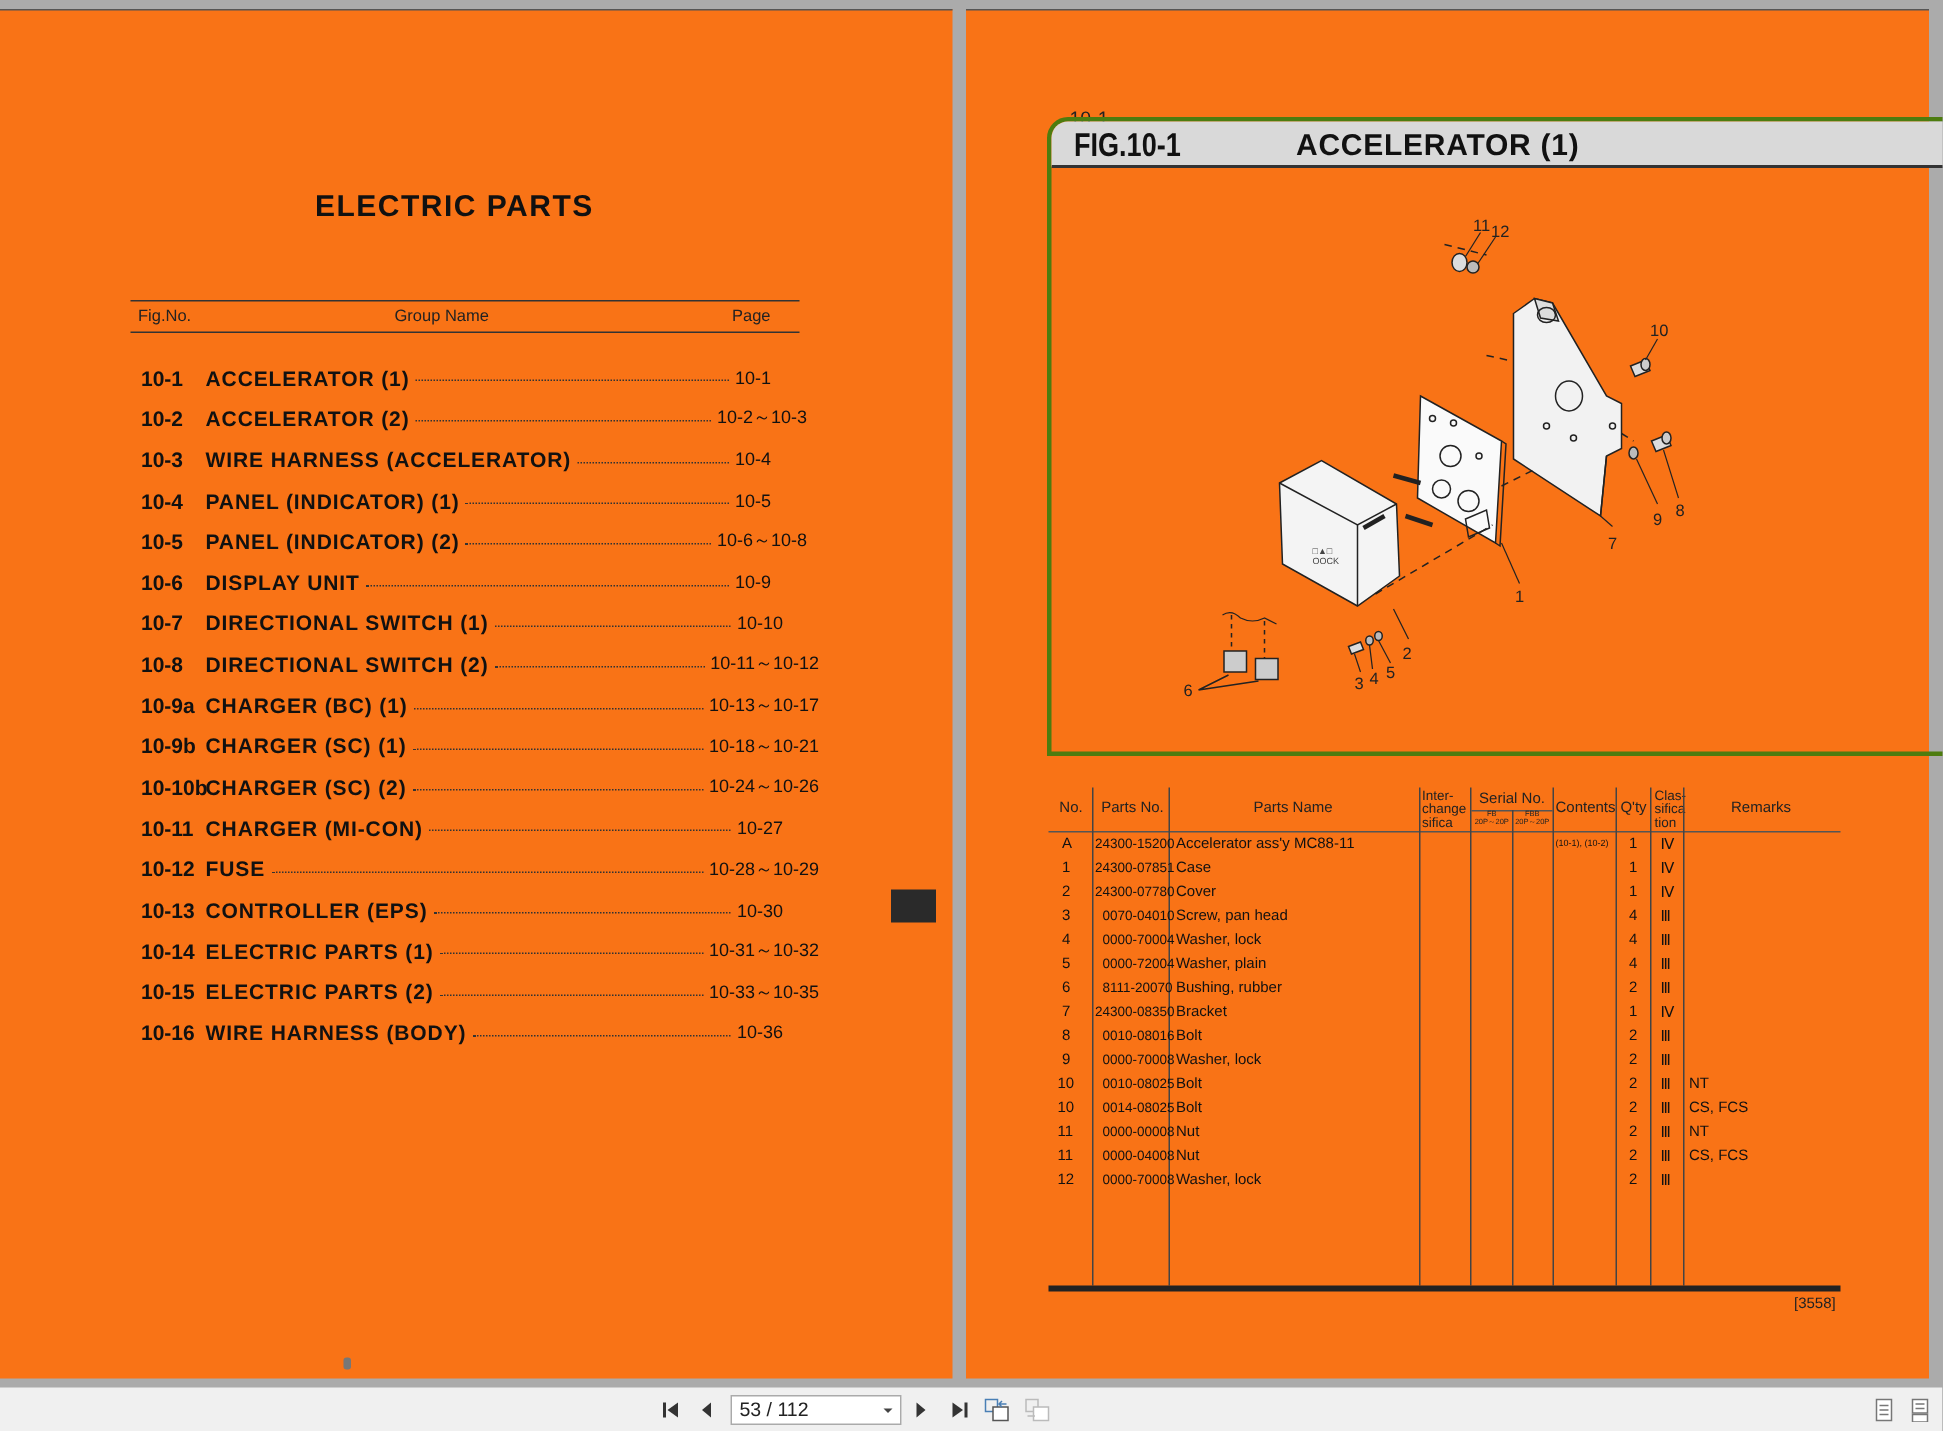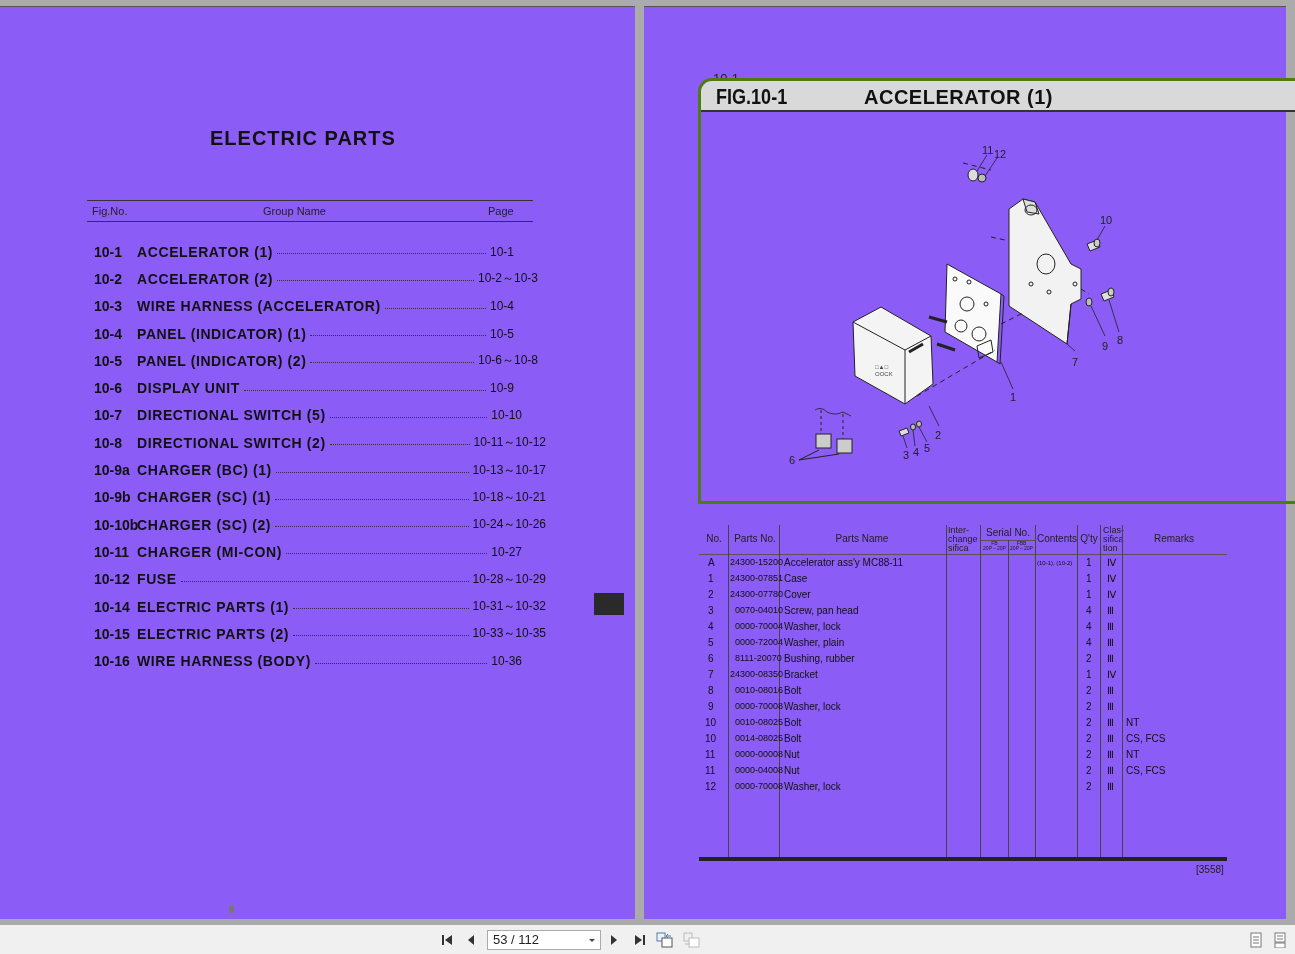--- a/index.html
+++ b/index.html
@@ -1,20 +1,20 @@
 <!DOCTYPE html>
 <html><head>
 <meta charset="utf-8">
 <style>
   * { box-sizing: border-box; margin: 0; padding: 0; }
   html, body { width: 1295px; height: 954px; overflow: hidden; }
   body { background: #ababab; font-family: "Liberation Sans", sans-serif; position: relative; }
 
   .viewer { position: absolute; left: 0; top: 0; width: 1295px; height: 925px; background: #ababab; }
-  .page { position: absolute; background: #8b5cf6; }
+  .page { position: absolute; background: #f97316; }
   .page-left { left: 0; top: 6px; width: 635px; height: 913px; border-top: 1px solid #555; }
   .page-right { left: 644px; top: 6px; width: 642px; height: 913px; border-top: 1px solid #555; }
 
   
   .toc-title { position: absolute; left: 210px; top: 120px; font-size: 20px; font-weight: bold; letter-spacing: 1px; color: #111; }
   .toc-header-top { position: absolute; left: 87px; top: 193px; width: 446px; height: 1px; background: #333; }
   .toc-header-bot { position: absolute; left: 87px; top: 214px; width: 446px; height: 1px; background: #333; }
   .toc-head { position: absolute; top: 198px; font-size: 11px; color: #222; }
   .toc-list { position: absolute; left: 94px; top: 231px; width: 460px; }
   .toc-row { position: relative; height: 27.3px; display: flex; align-items: center; font-size: 14px; font-weight: bold; color: #111; white-space: nowrap; }
@@ -94,21 +94,21 @@
           <span class="toc-page">10-6～10-8</span>
         </div>
       <div class="toc-row" style="width:420px">
           <span class="toc-fig">10-6</span>
           <span class="toc-name">DISPLAY UNIT</span>
           <span class="toc-dots"></span>
           <span class="toc-page">10-9</span>
         </div>
       <div class="toc-row" style="width:428px">
           <span class="toc-fig">10-7</span>
-          <span class="toc-name">DIRECTIONAL SWITCH (5)</span>
+          <span class="toc-name">DIRECTIONAL SWITCH (1)</span>
           <span class="toc-dots"></span>
           <span class="toc-page">10-10</span>
         </div>
       <div class="toc-row" style="width:452px">
           <span class="toc-fig">10-8</span>
           <span class="toc-name">DIRECTIONAL SWITCH (2)</span>
           <span class="toc-dots"></span>
           <span class="toc-page">10-11～10-12</span>
         </div>
       <div class="toc-row" style="width:452px">
@@ -133,20 +133,26 @@
           <span class="toc-fig">10-11</span>
           <span class="toc-name">CHARGER (MI-CON)</span>
           <span class="toc-dots"></span>
           <span class="toc-page">10-27</span>
         </div>
       <div class="toc-row" style="width:452px">
           <span class="toc-fig">10-12</span>
           <span class="toc-name">FUSE</span>
           <span class="toc-dots"></span>
           <span class="toc-page">10-28～10-29</span>
+        </div>
+      <div class="toc-row" style="width:428px">
+          <span class="toc-fig">10-13</span>
+          <span class="toc-name">CONTROLLER (EPS)</span>
+          <span class="toc-dots"></span>
+          <span class="toc-page">10-30</span>
         </div>
       <div class="toc-row" style="width:452px">
           <span class="toc-fig">10-14</span>
           <span class="toc-name">ELECTRIC PARTS (1)</span>
           <span class="toc-dots"></span>
           <span class="toc-page">10-31～10-32</span>
         </div>
       <div class="toc-row" style="width:452px">
           <span class="toc-fig">10-15</span>
           <span class="toc-name">ELECTRIC PARTS (2)</span>

